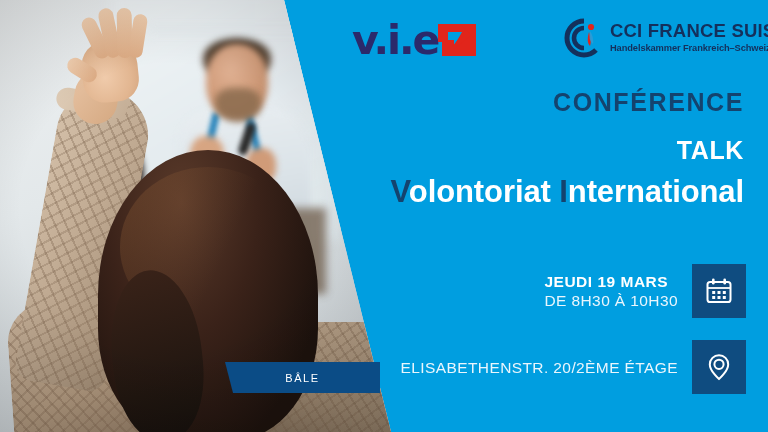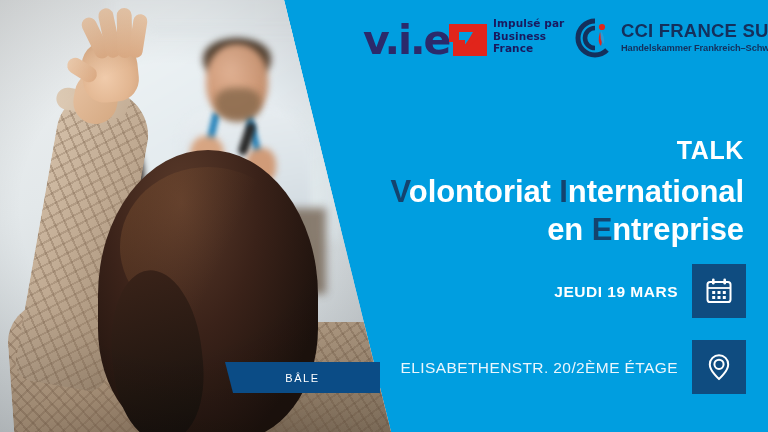--- a/index.html
+++ b/index.html
@@ -177,21 +177,21 @@
     background:#0B4C86;
     -webkit-clip-path:polygon(0 0, 100% 0, 100% 100%, 8px 100%);
     clip-path:polygon(0 0, 100% 0, 100% 100%, 8px 100%);
     display:flex;align-items:center;justify-content:center;
   }
   .bale-badge span{
     color:#ffffff;font-size:11px;letter-spacing:1.6px;font-weight:400;
   }
 
   
-  .logos{position:absolute;left:363px;top:12px;width:400px;height:62px;}
+  .logos{position:absolute;left:352px;top:12px;width:400px;height:62px;}
 
   .vie-logo{position:absolute;left:0;top:6px;width:108px;height:44px;}
   .vie-text{
     position:absolute;left:0;top:0;
     font-size:41px;font-weight:700;color:#2B2A6B;letter-spacing:-2px;
     line-height:44px;font-family:"DejaVu Sans",sans-serif;
   }
   .vie-arrow{position:absolute;left:86px;top:4px;width:38px;height:38px;}
 
   .vie-tag{
@@ -301,48 +301,44 @@
 
     <div class="vie-logo">
       <div class="vie-text">v.i.e</div>
       <svg class="vie-arrow" viewBox="0 0 38 38">
         <path d="M6 38 L6 22 L16 22 L16 28 L24 14 L10 14 L10 24 L0 24 L0 6 L38 6 L38 38 Z" fill="#E1251B" transform="translate(0,-4)"></path>
         <polygon points="4,34 4,20 14,20 14,25 30,5 36,11 16,27 22,27 22,34" fill="#E1251B"></polygon>
         <polygon points="22,2 36,2 36,16" fill="#E1251B"></polygon>
       </svg>
     </div>
 
-    <div class="vie-tag">
-      <div>Impulsé par</div>
-      <div>Business</div>
-      <div>France</div>
-    </div>
 
     <div class="cci-logo">
       <svg class="cci-mark" viewBox="0 0 40 40">
         <path d="M20 3 A17 17 0 1 0 20 37 A17 17 0 0 0 32 32" fill="none" stroke="#14305C" stroke-width="5"></path>
         <path d="M20 10 A10 10 0 1 0 20 30" fill="none" stroke="#14305C" stroke-width="4.6"></path>
         <path d="M25 14 q3 7 1 14 q-4 -4 -1 -14 Z" fill="#E1251B"></path>
         <path d="M26 13 q4 6 3 13 q-5 -4 -3 -13 Z" fill="#2E9BD6" opacity=".9"></path>
         <circle cx="27" cy="9" r="3.1" fill="#E1251B"></circle>
       </svg>
       <div class="cci-name">CCI FRANCE SUISSE</div>
       <div class="cci-sub">Handelskammer Frankreich–Schweiz</div>
     </div>
   </div>
 
+  <div class="conference">CONFÉRENCE</div>
   <div class="talk">TALK</div>
 
   <div class="title-line title-l1"><span class="hl">V</span><span>olontoriat </span><span class="hl">I</span><span>nternational</span></div>
 
-  <div class="title-line title-l2"><span>en </span><span class="hl">E</span><span>ntreprise</span></div>
 
   <div class="info info-date">
     <div class="info-text">
       <div class="info-strong">JEUDI 19 MARS</div>
+      <div class="info-line">DE 8H30 À 10H30</div>
     </div>
     <div class="icon-box">
       <svg width="30" height="30" viewBox="0 0 30 30">
         <rect x="3.5" y="6" width="23" height="20" rx="2.6" fill="none" stroke="#fff" stroke-width="2"></rect>
         <rect x="8" y="2.5" width="2.6" height="6" rx="1.3" fill="#fff"></rect>
         <rect x="19.4" y="2.5" width="2.6" height="6" rx="1.3" fill="#fff"></rect>
         <line x1="3.5" y1="12" x2="26.5" y2="12" stroke="#fff" stroke-width="1.8"></line>
         <rect x="8.2" y="15" width="3" height="3" fill="#fff"></rect>
         <rect x="13.5" y="15" width="3" height="3" fill="#fff"></rect>
         <rect x="18.8" y="15" width="3" height="3" fill="#fff"></rect>

